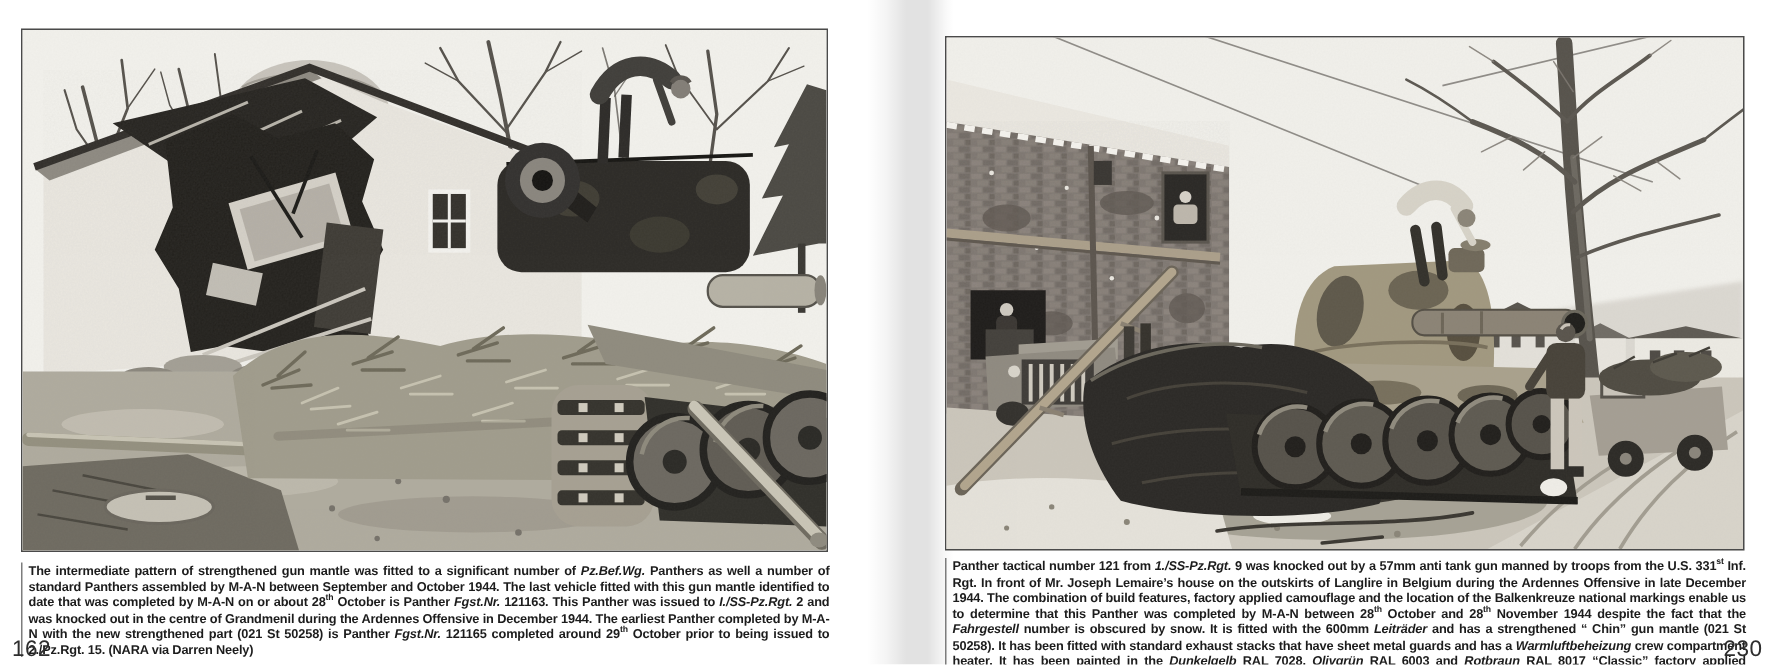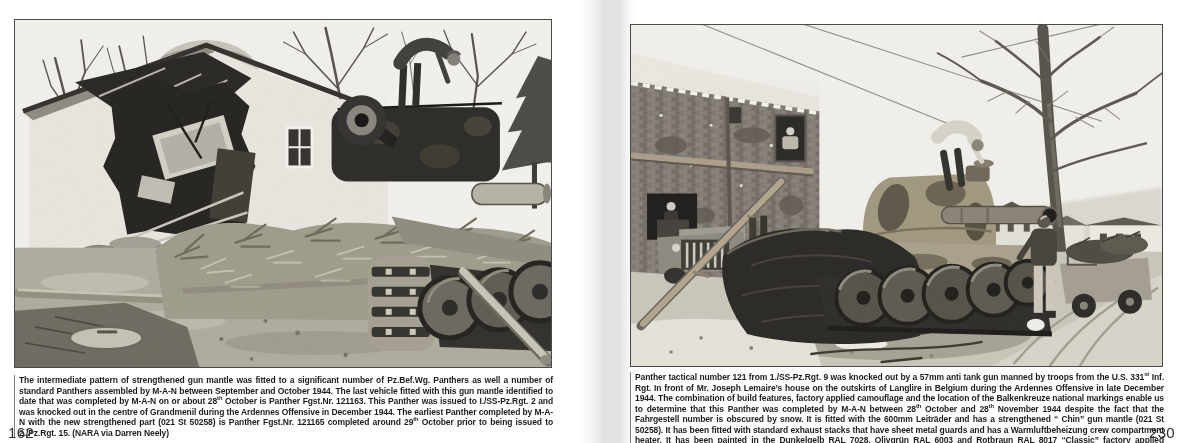--- a/index.html
+++ b/index.html
@@ -21,21 +21,21 @@
   .photo-right{left:630px;top:24px;width:533px;height:343px;}
   .caption{
     position:absolute;box-sizing:border-box;
     border-left:1px solid #7d7d7d;padding-left:4px;
     font-size:8.5px;font-weight:700;line-height:10.55px;
     letter-spacing:-0.1px;color:#1c1c1c;text-align:justify;
   }
   .caption-left{left:14px;top:375px;width:539px;}
   .caption-right{left:630px;top:372px;width:534px;}
   .caption sup{font-size:68%;line-height:0;}
-  .it{}
+  .it{font-style:italic;}
   .pagenum{
     position:absolute;font-size:15px;color:#2e2e2e;letter-spacing:0.3px;
   }
   .pagenum-left{left:8px;top:424px;}
   .pagenum-right{left:1149px;top:424px;}
 </style>
 </head>
 <body>
 
 <div class="gutter"></div>

